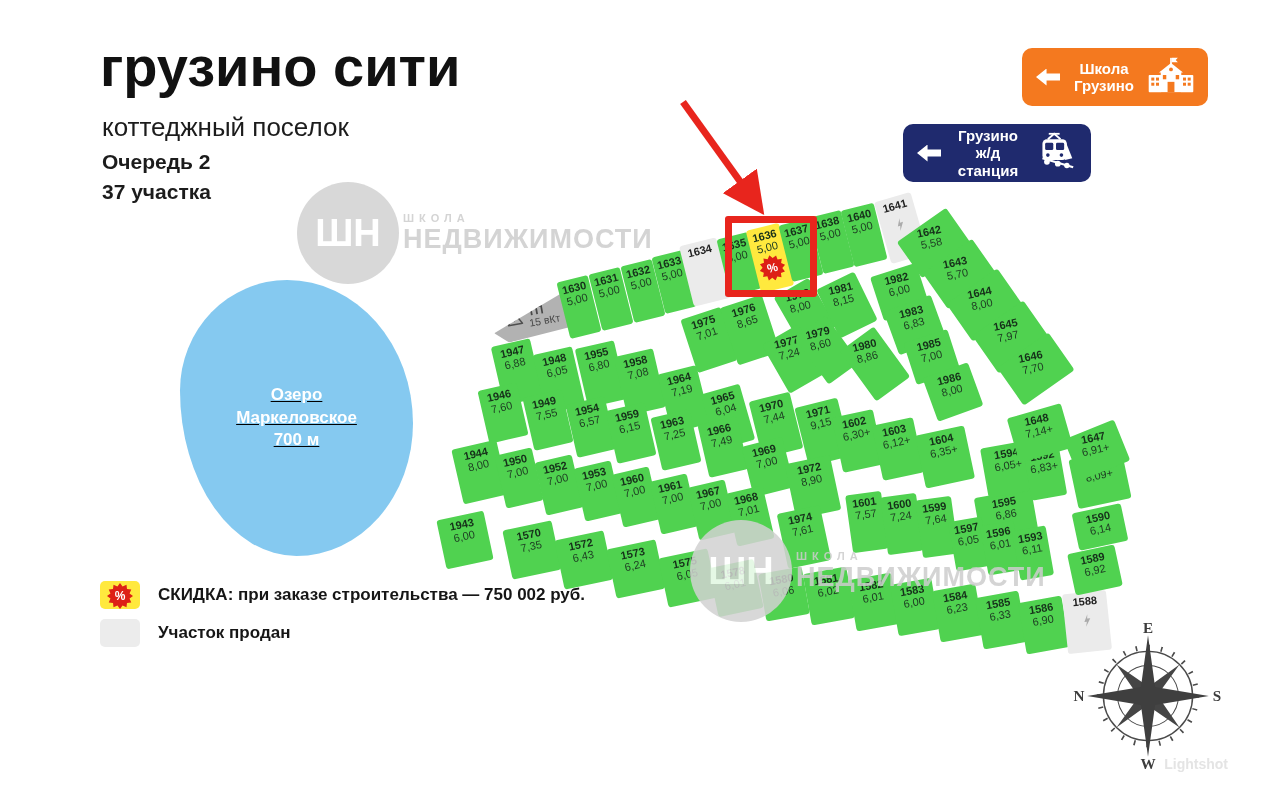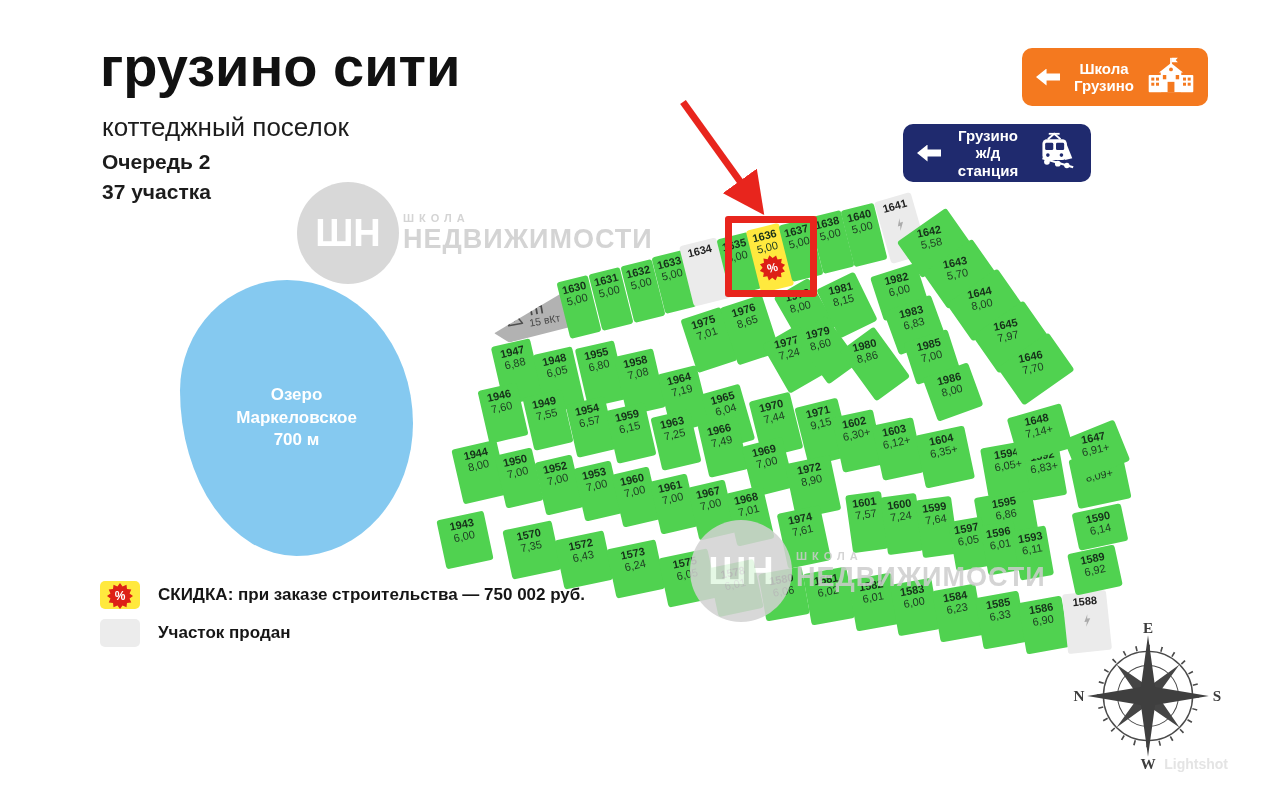--- a/index.html
+++ b/index.html
@@ -13,21 +13,21 @@
   
   .badge{position:absolute;display:flex;align-items:center;gap:10px;padding:0 14px;height:58px;
          border-radius:10px;z-index:50;color:#fff;box-sizing:border-box;cursor:pointer;}
   .badge.school{left:1022px;top:48px;width:186px;background:#f4791f;}
   .badge.station{left:903px;top:124px;width:188px;background:#1f2a6e;}
   .badge-arrow{width:24px;height:17px;background:#fff;flex:0 0 auto;
       clip-path:polygon(0 50%,44% 0,44% 30%,100% 30%,100% 70%,44% 70%,44% 100%);}
   .badge-lines{flex:1;text-align:center;font-weight:700;font-size:15px;line-height:1.15;}
   
   .lake{position:absolute;left:180px;top:280px;width:233px;height:276px;background:#85c9f0;z-index:1;
-        border-radius:46% 54% 50% 50% / 40% 52% 48% 60%;display:flex;align-items:center;justify-content:center;}
+        border-radius:46% 54% 50% 50% / 40% 52% 48% 60%;display:flex;align-items:center;justify-content:center;text-decoration:underline;}
   .lake-label{color:#fff;font-weight:700;font-size:17px;text-align:center;line-height:1.35;}
   
   .plot{position:absolute;z-index:10;border-radius:3px;display:flex;flex-direction:column;align-items:center;
         justify-content:flex-start;padding-top:3px;box-sizing:border-box;cursor:pointer;}
   .plot.sale{background:#50d250;}
   .plot.sold{background:#ebebeb;}
   .plot.discount{background:#ffe93e;}
   .plot-label{text-align:center;}
   .pid{font-weight:800;font-size:11px;color:#16301a;line-height:1.1;}
   .parea{font-size:11px;color:#1d3b22;line-height:1.1;}

